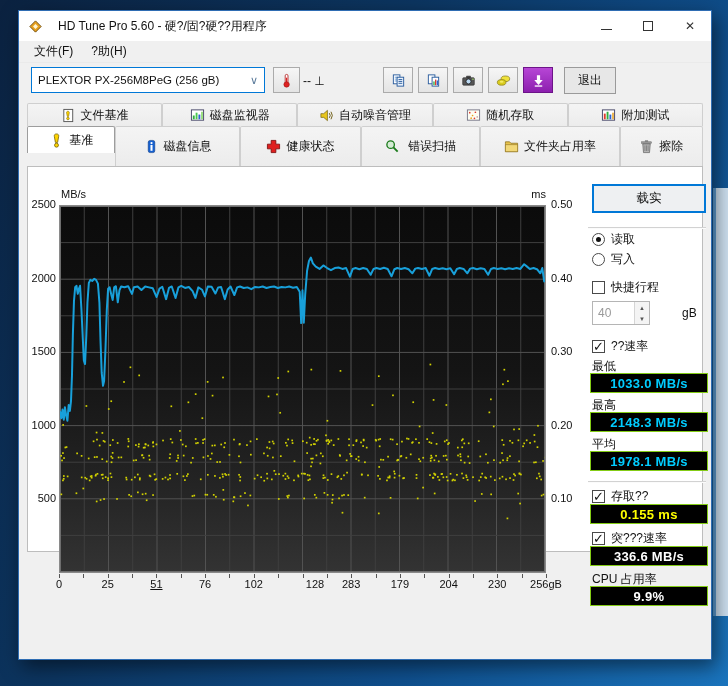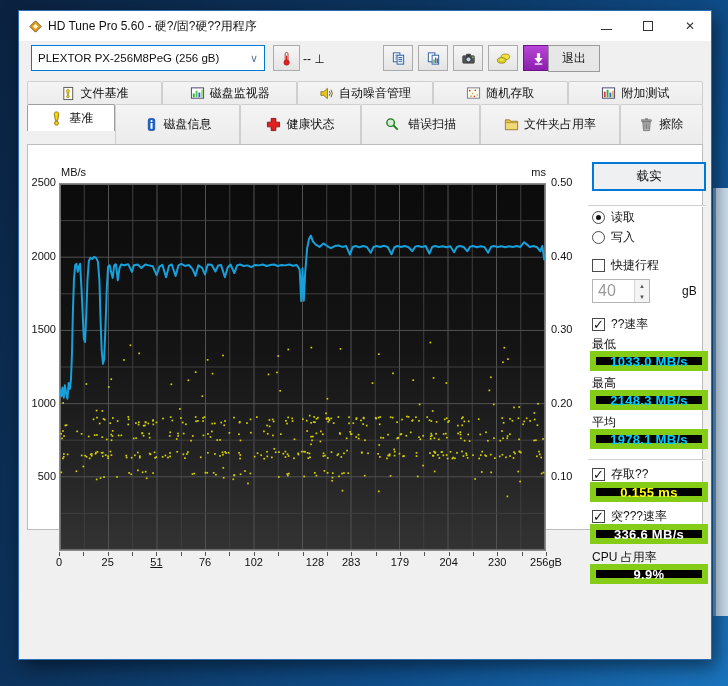--- a/index.html
+++ b/index.html
@@ -5,37 +5,37 @@
   html,body{margin:0;padding:0;background:#08203c;}
   *{box-sizing:border-box;font-family:"Liberation Sans","DejaVu Sans",sans-serif;}
   .screen{position:relative;width:728px;height:686px;overflow:hidden;
     background:linear-gradient(118deg,#0b2240 0%,#0c3560 38%,#0f4f8d 70%,#1a74bd 100%);}
   .bg-strip{position:absolute;right:0;top:188px;width:15px;height:428px;
     background:#cfe2f2;border-left:3px solid #5f9fd6;}
   
   .window{position:absolute;left:18px;top:10px;width:694px;height:650px;
     background:#f0f0f0;border:1px solid #2f6db3;box-shadow:4px 7px 18px rgba(0,0,0,.5);}
   .titlebar{height:30px;background:#ffffff;display:flex;align-items:center;padding-left:9px;}
-  .title-text{font-size:12px;color:#111;margin-left:5px;flex:1;white-space:nowrap;}
+  .title-text{font-size:12px;color:#111;margin-left:15px;flex:1;white-space:nowrap;}
   .tb-btn{width:42px;height:30px;display:flex;align-items:center;justify-content:center;color:#333;font-size:12px;}
   .tb-min{width:11px;border-bottom:1px solid #333;display:block;margin-top:6px;}
   .tb-max{width:10px;height:10px;border:1px solid #333;display:block;}
   
   .menubar{height:22px;background:#f0f0f0;display:flex;align-items:center;padding-left:6px;border-bottom:1px solid #eaeaea;}
   .menu-item{font-size:12px;color:#111;padding:2px 9px;}
   
   .toolbar{height:36px;background:#f0f0f0;position:relative;}
   .drive-select{position:absolute;left:12px;top:4px;width:234px;height:26px;background:#fff;
     border:1px solid #0078d7;display:flex;align-items:center;padding:0 6px;
     font-family:"DejaVu Sans Mono","Liberation Mono",monospace;font-size:11.5px;color:#111;}
   .drive-select .chev{margin-left:auto;color:#5a7a9a;font-size:11px;}
   .tool-btn{position:absolute;top:4px;height:26px;background:linear-gradient(#f6f6f6,#e4e4e4);
     border:1px solid #ababab;display:flex;align-items:center;justify-content:center;}
   .temp-text{position:absolute;left:284px;top:11px;font-size:12px;color:#111;}
-  .exit-btn{position:absolute;left:529px;top:4px;width:52px;height:27px;background:#e7e7e7;
+  .exit-btn{position:absolute;left:545px;top:4px;width:52px;height:27px;background:#e7e7e7;
     border:1px solid #9a9a9a;font-size:12px;color:#111;display:flex;align-items:center;justify-content:center;}
   .purple{background:linear-gradient(#b746d6,#8c1fae);border-color:#6d1489;}
   
   .tabstrip{margin:4px 8px 0 8px;text-align:center;}
   .tabrow{display:flex;}
   .tab{display:flex;align-items:center;justify-content:center;gap:5px;font-size:12px;color:#111;
     background:linear-gradient(#f4f4f4,#ececec);border:1px solid #cfcfcf;border-bottom:none;height:23px;}
   .tabrow1 .tab{width:136px;border-radius:2px 2px 0 0;}
   .tabrow2 .tab{height:40px;border-radius:2px 2px 0 0;}
   .tab.active{background:#fff;border-color:#9d9d9d;position:relative;z-index:3;margin-bottom:-1px;height:27px;}
@@ -55,25 +55,25 @@
   
   .start-btn{position:absolute;left:564px;top:17px;width:114px;height:29px;background:#eef0f2;
     border:2px solid #0078d7;font-size:12.5px;color:#111;display:flex;align-items:center;justify-content:center;}
   .hsep{position:absolute;left:560px;width:118px;height:2px;border-top:1px solid #d2d2d2;border-bottom:1px solid #fbfbfb;}
   .prow{position:absolute;display:flex;align-items:center;gap:6px;font-size:12px;color:#111;}
   .radio{width:13px;height:13px;border:1px solid #4a4a4a;border-radius:50%;background:#fff;flex:0 0 auto;}
   .radio.sel::after{content:"";display:block;width:5px;height:5px;margin:3px;border-radius:50%;background:#111;}
   .cb{width:13px;height:13px;border:1px solid #4a4a4a;background:#fff;flex:0 0 auto;position:relative;}
   .cb.checked::after{content:"✓";position:absolute;left:0px;top:-2px;font-size:13px;font-weight:bold;color:#111;}
   .spinbox{position:absolute;left:564px;width:58px;height:24px;border:1px solid #b5b5b5;background:#fff;display:flex;}
-  .spinbox .val{flex:1;font-size:16px;color:#9a9a9a;display:flex;align-items:center;padding-left:5px;}
+  .spinbox .val{flex:1;font-size:12px;color:#9a9a9a;display:flex;align-items:center;padding-left:5px;}
   .spinner{width:15px;border-left:1px solid #d5d5d5;display:flex;flex-direction:column;}
   .spinner div{flex:1;display:flex;align-items:center;justify-content:center;font-size:6px;color:#555;background:#f4f4f4;}
   .plabel{position:absolute;font-size:12px;color:#111;}
-  .lcd{position:absolute;left:562px;width:118px;height:20px;background:#000;border:6px solid #84cc16;
+  .lcd{position:absolute;left:562px;width:118px;height:20px;background:#000;border:1px solid #84cc16;
     display:flex;align-items:center;justify-content:center;font-size:13px;font-weight:bold;letter-spacing:.3px;}
   .lcd.cyan{color:#00ccff;}.lcd.yellow{color:#ffff00;}.lcd.white{color:#ffffff;}
 </style>
 </head>
 <body>
 
 <div class="screen">
   <div class="bg-strip"></div>
 
   <div class="window">
@@ -86,20 +86,24 @@
       <span class="title-text">HD Tune Pro 5.60 - 硬?/固?硬??用程序</span>
       <div class="tb-btn">
           <span class="tb-min"></span>
         </div>
       <div class="tb-btn">
           <span class="tb-max"></span>
         </div>
       <div class="tb-btn">✕</div>
     </div>
 
+    <div class="menubar">
+      <span class="menu-item">文件(F)</span>
+      <span class="menu-item">?助(H)</span>
+    </div>
 
     <div class="toolbar">
       <div class="drive-select">
         <span>PLEXTOR PX-256M8PeG (256 gB)</span>
         <span class="chev">∨</span>
       </div>
       <div class="tool-btn" style="left:254px;width:27px;">
         <svg class="ticon" viewBox="0 0 16 16">
           <rect x="6.6" y="1.5" width="3" height="9" rx="1.5" fill="#fff" stroke="#b33" stroke-width="1"></rect>
           <rect x="7.4" y="5" width="1.4" height="6" fill="#d22"></rect>

